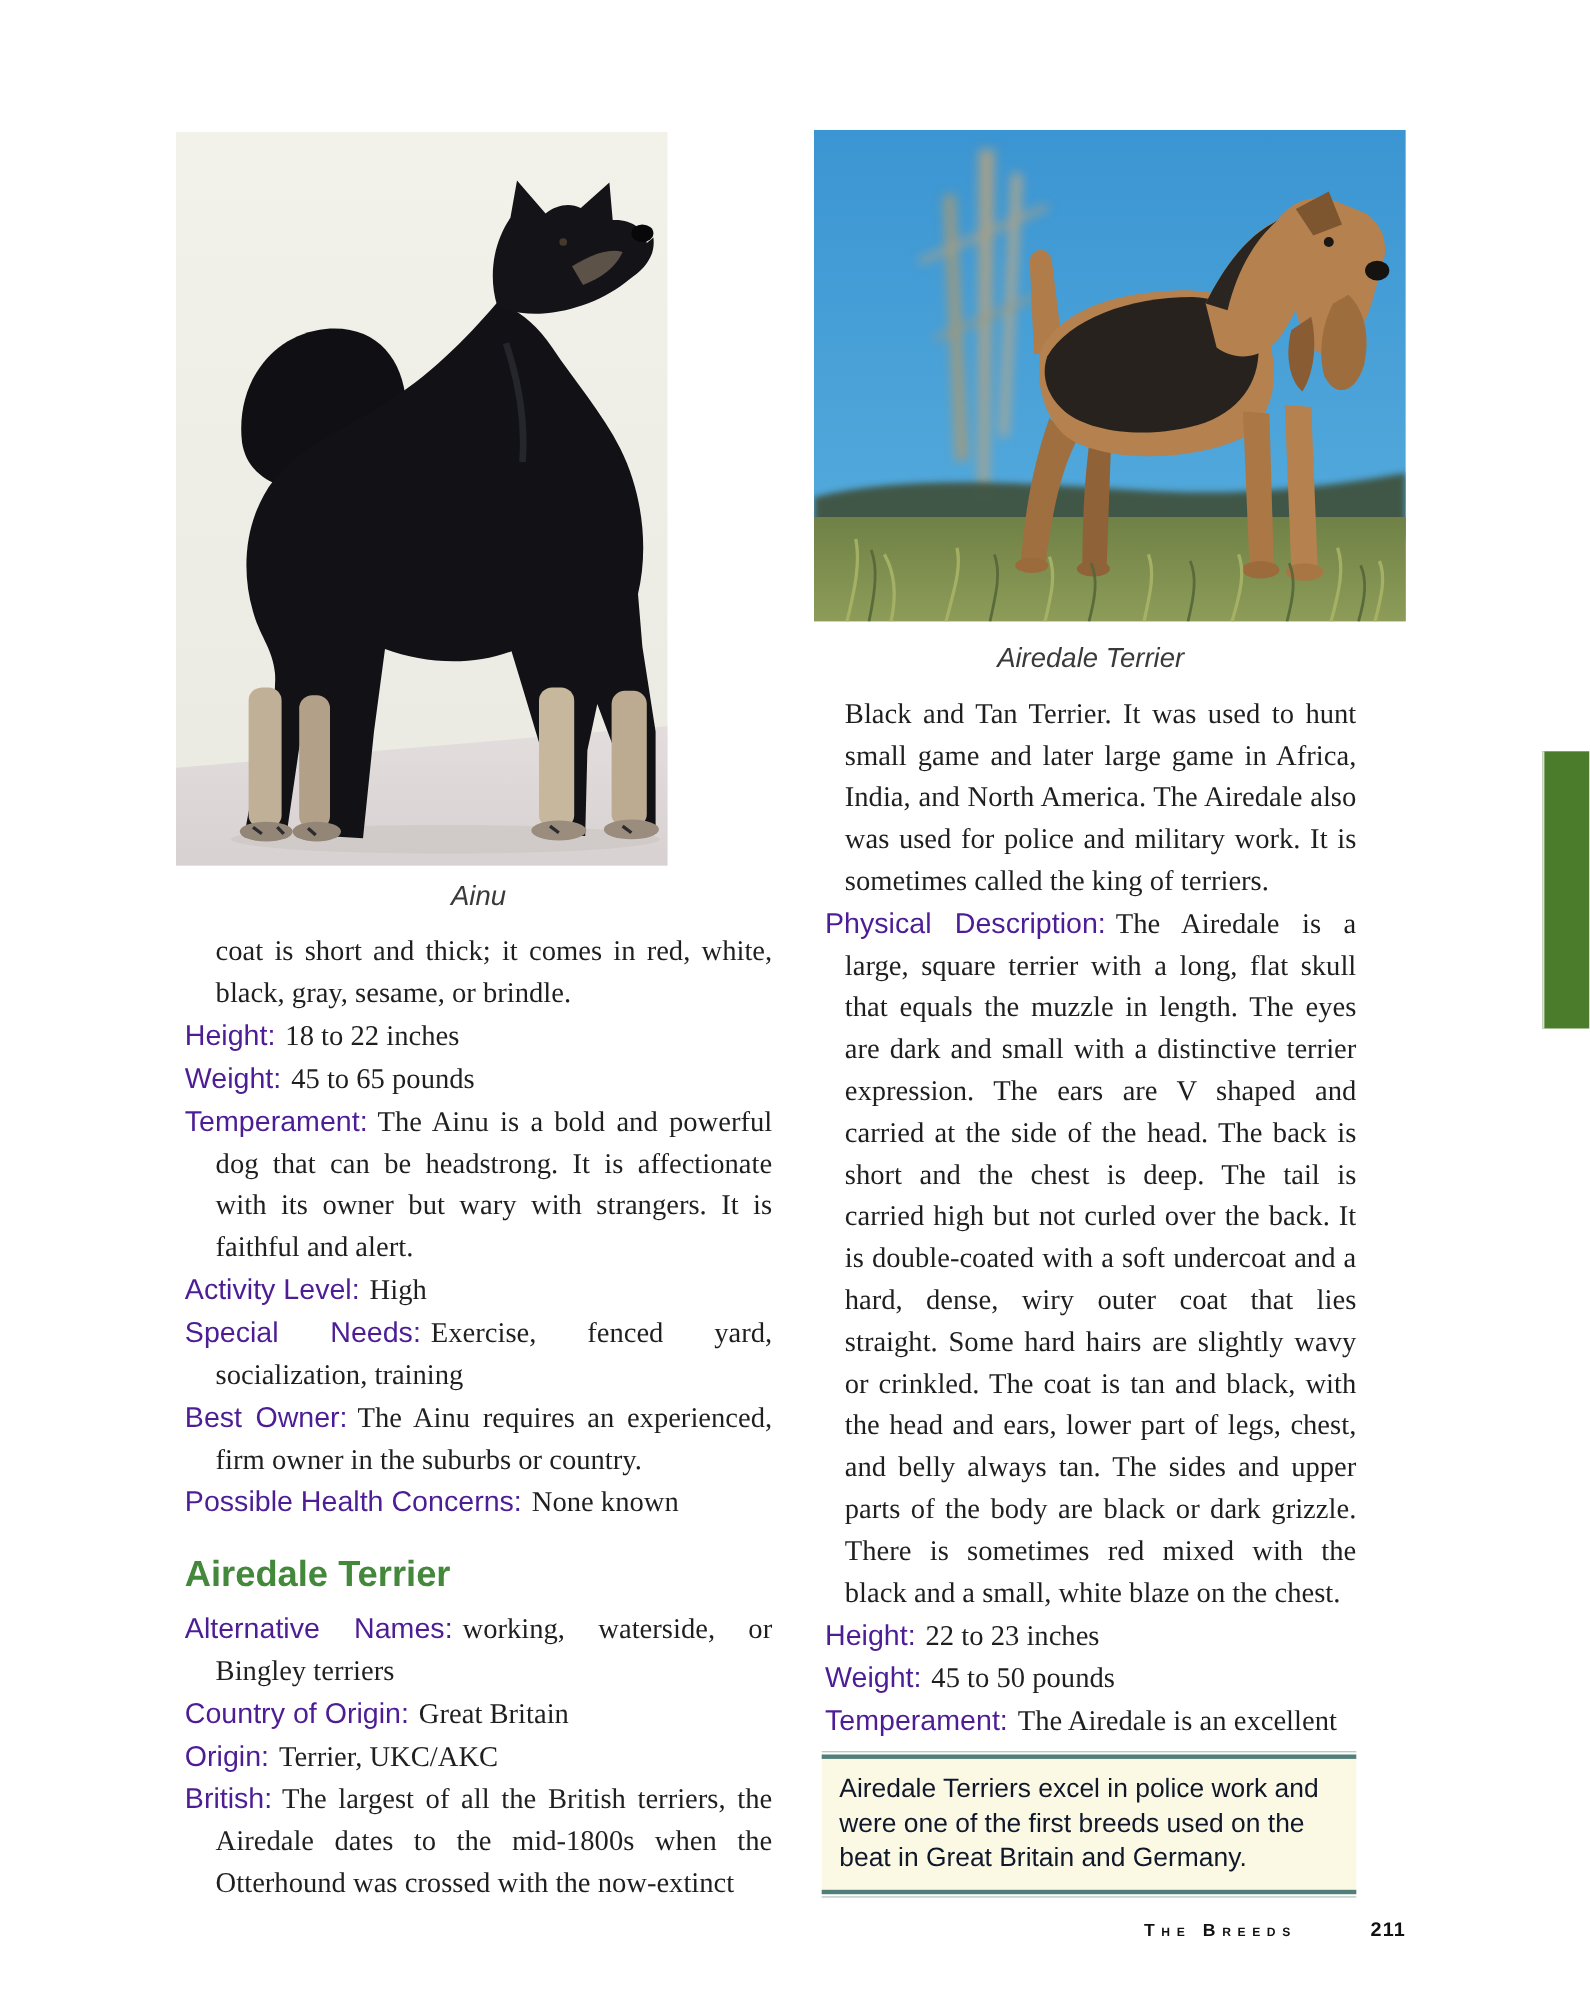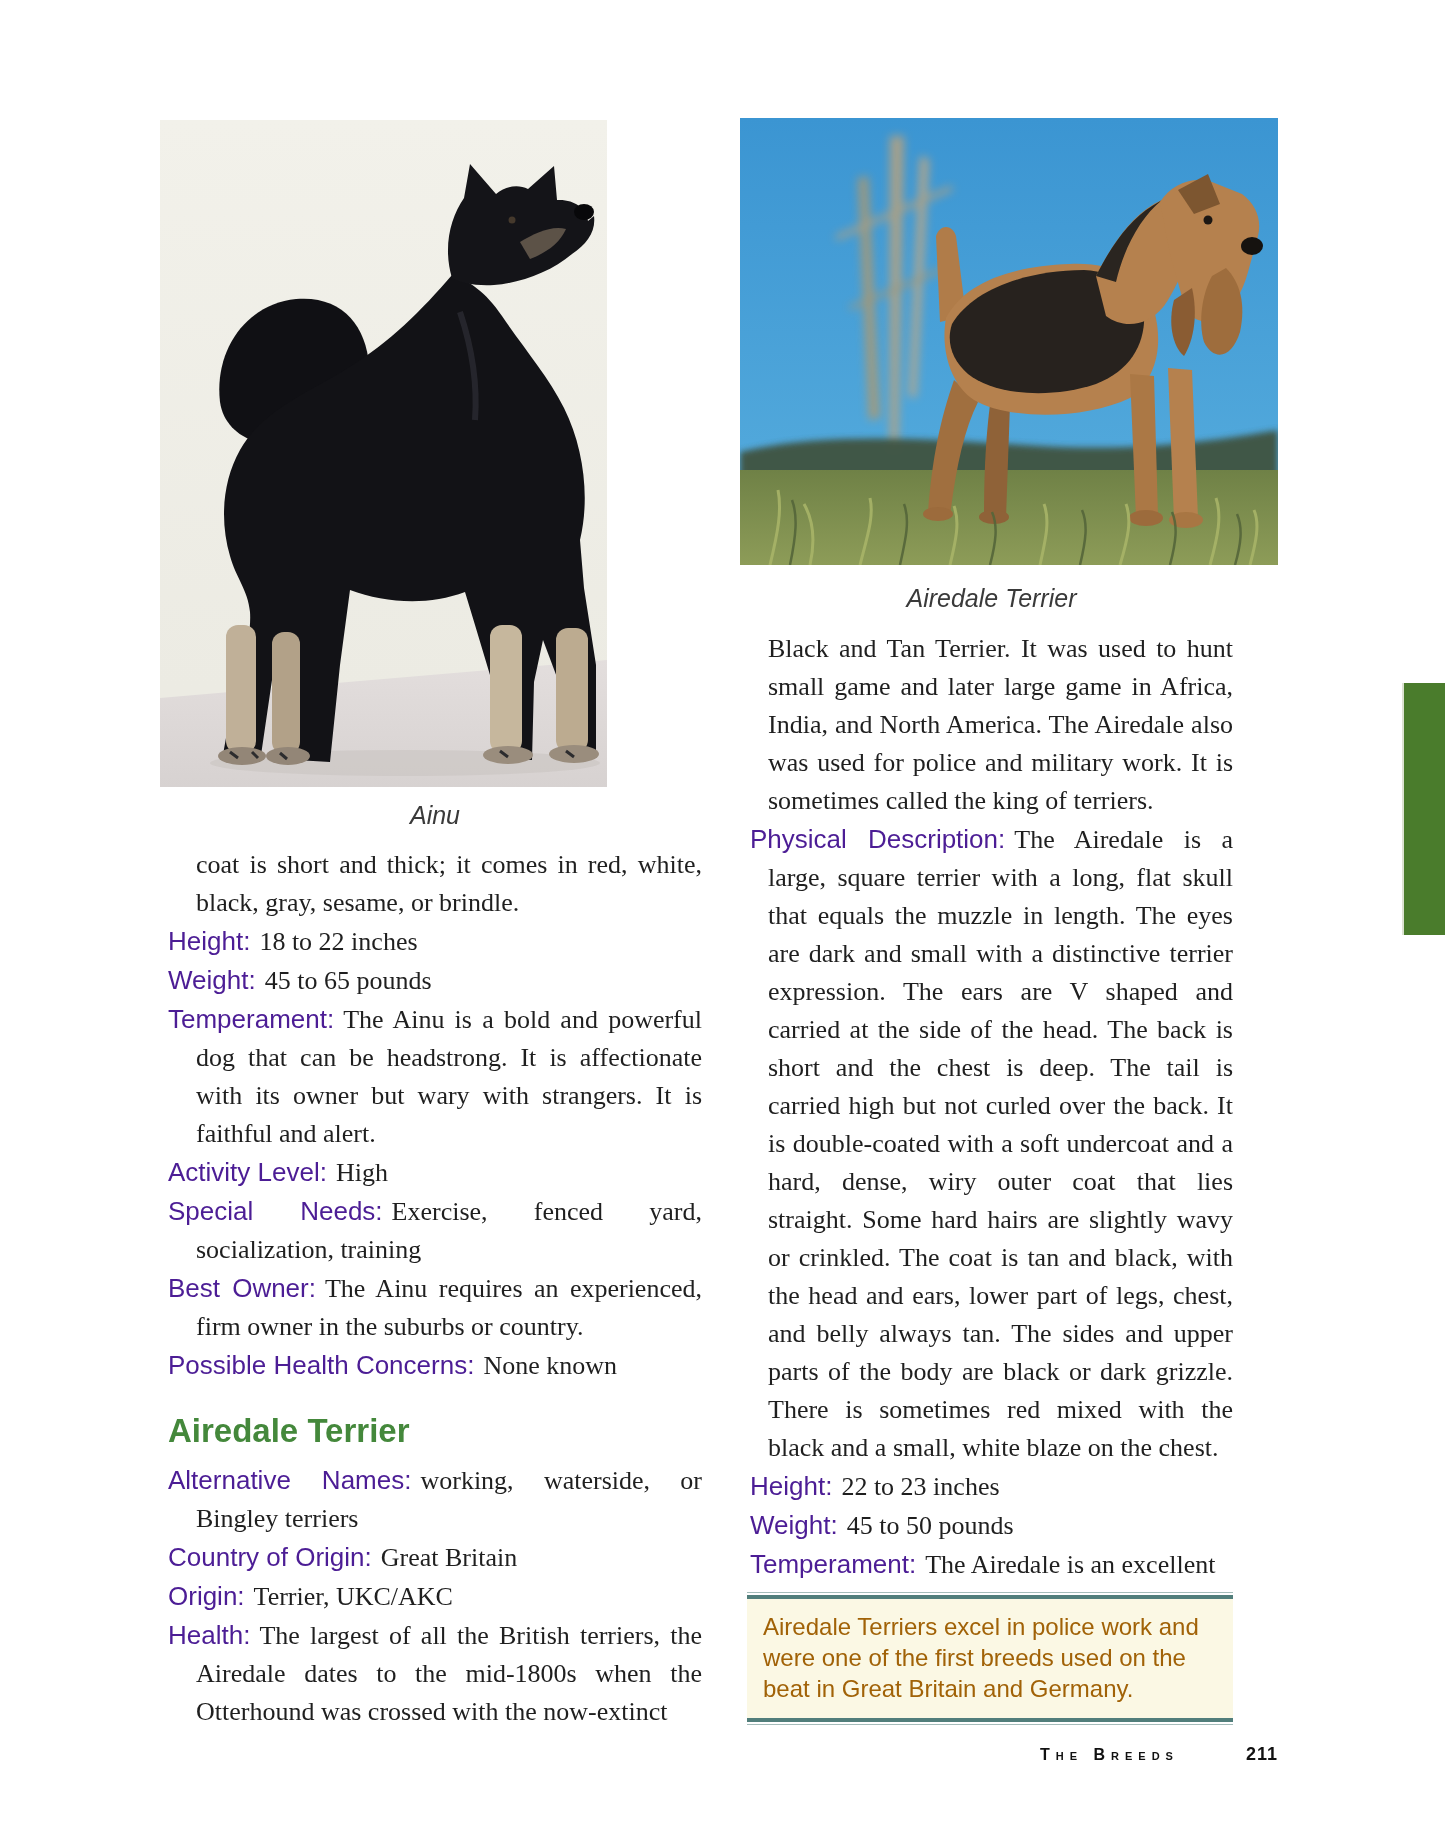--- a/index.html
+++ b/index.html
@@ -31,21 +31,21 @@
   h2.breed{font-family:"Liberation Sans",sans-serif;font-weight:bold;color:#44883b;
            font-size:33px;line-height:40px;margin:26px 0 10px 0;text-align:left;}
 
   
   .notebox{position:absolute;left:747px;top:1592px;width:486px;box-sizing:border-box;
            border-top:1px solid #a5bcba;border-bottom:1px solid #a5bcba;
            padding:2px 0;background:#ffffff;}
   .notebox-inner{border-top:4px solid #517e7b;border-bottom:4px solid #517e7b;
            background:#fbf8e4;padding:12px 18px 14px 16px;
            font-family:"Liberation Sans",sans-serif;font-size:24px;line-height:31px;
-           color:#a16207;text-align:left;}
+           color:#0f172a;text-align:left;}
 
   
   .tab{position:absolute;left:1402px;top:683px;width:43px;height:252px;
        background:#4a7c2c;border-left:2px solid #dce3d2;}
 
   
   .footer{position:absolute;left:1040px;top:1744px;width:238px;display:flex;
           justify-content:space-between;align-items:baseline;
           font-family:"Liberation Sans",sans-serif;font-weight:bold;color:#111;}
   .footer .sec{font-variant:small-caps;font-size:16px;letter-spacing:6px;}
@@ -176,21 +176,21 @@
     <p class="entry"><span class="lab">Temperament:</span><span>The Ainu is a bold and powerful dog that can be headstrong. It is affectionate with its owner but wary with strangers. It is faithful and alert.</span></p>
     <p class="entry"><span class="lab">Activity Level:</span><span>High</span></p>
     <p class="entry"><span class="lab">Special Needs:</span><span>Exercise, fenced yard, socialization, training</span></p>
     <p class="entry"><span class="lab">Best Owner:</span><span>The Ainu requires an experienced, firm owner in the suburbs or country.</span></p>
     <p class="entry"><span class="lab">Possible Health Concerns:</span><span>None known</span></p>
 
     <h2 class="breed">Airedale Terrier</h2>
     <p class="entry"><span class="lab">Alternative Names:</span><span>working, waterside, or Bingley terriers</span></p>
     <p class="entry"><span class="lab">Country of Origin:</span><span>Great Britain</span></p>
     <p class="entry"><span class="lab">Origin:</span><span>Terrier, UKC/AKC</span></p>
-    <p class="entry"><span class="lab">Health:</span><span>The largest of all the British terriers, the Airedale dates to the mid-1800s when the Otterhound was crossed with the now-extinct</span></p>
+    <p class="entry"><span class="lab">British:</span><span>The largest of all the British terriers, the Airedale dates to the mid-1800s when the Otterhound was crossed with the now-extinct</span></p>
   </div>
 
   <div class="textcol" id="col-right">
     <p class="cont">Black and Tan Terrier. It was used to hunt small game and later large game in Africa, India, and North America. The Airedale also was used for police and military work. It is sometimes called the king of terriers.</p>
     <p class="entry"><span class="lab">Physical Description:</span><span>The Airedale is a large, square terrier with a long, flat skull that equals the muzzle in length. The eyes are dark and small with a distinctive terrier expression. The ears are V shaped and carried at the side of the head. The back is short and the chest is deep. The tail is carried high but not curled over the back. It is double-coated with a soft undercoat and a hard, dense, wiry outer coat that lies straight. Some hard hairs are slightly wavy or crinkled. The coat is tan and black, with the head and ears, lower part of legs, chest, and belly always tan. The sides and upper parts of the body are black or dark grizzle. There is sometimes red mixed with the black and a small, white blaze on the chest.</span></p>
     <p class="entry"><span class="lab">Height:</span><span>22 to 23 inches</span></p>
     <p class="entry"><span class="lab">Weight:</span><span>45 to 50 pounds</span></p>
     <p class="entry"><span class="lab">Temperament:</span><span>The Airedale is an excellent</span></p>
   </div>
 

